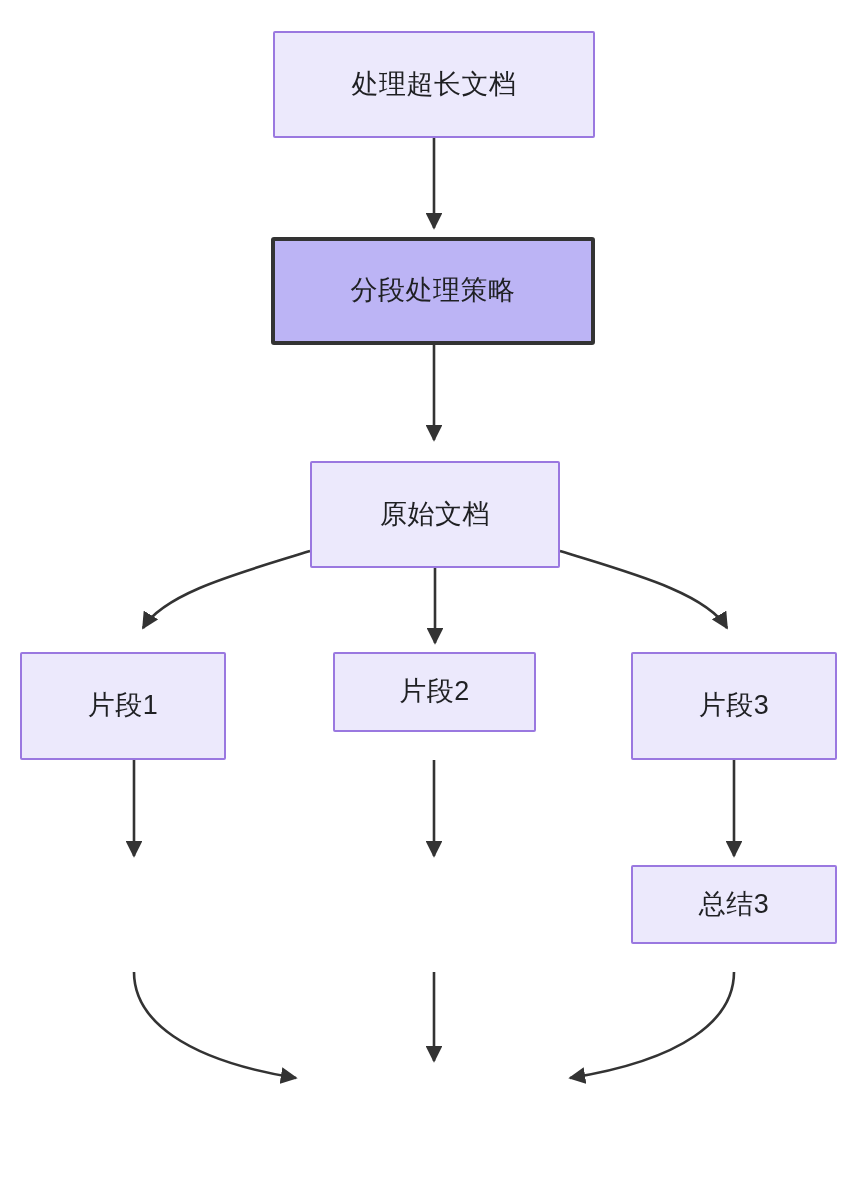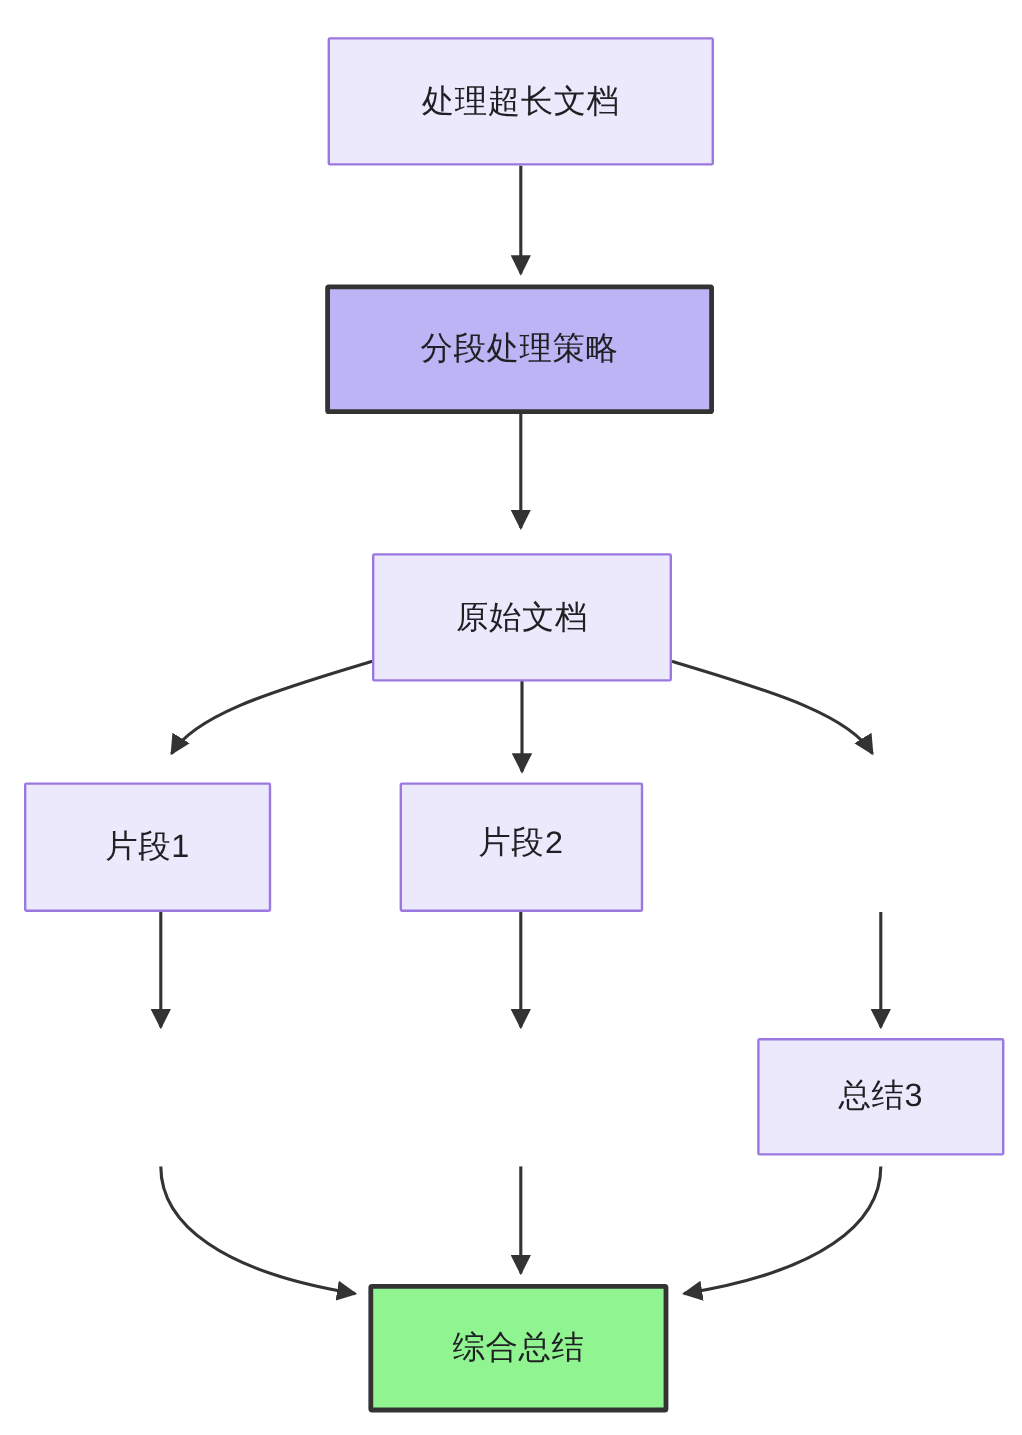--- a/index.html
+++ b/index.html
@@ -95,28 +95,28 @@
   </div>
 
   <div class="node" style="left:310px; top:461px; width:250px; height:107px;">
     <span class="node-label">原始文档</span>
   </div>
 
   <div class="node" style="left:20px; top:652px; width:206px; height:108px;">
     <span class="node-label">片段1</span>
   </div>
 
-  <div class="node" style="left:333px; top:652px; width:203px; height:108px;font-family:Liberation Mono, monospace;">
+  <div class="node" style="left:333px; top:652px; width:203px; height:80px;">
     <span class="node-label">片段2</span>
+  </div>
+
+  <div class="node" style="left:631px; top:652px; width:206px; height:108px;">
+    <span class="node-label">片段3</span>
   </div>
 
 
 
-
-  <div class="node" style="left:631px; top:865px; width:206px; height:98px;">
+  <div class="node" style="left:631px; top:865px; width:206px; height:79px;">
     <span class="node-label">总结3</span>
   </div>
 
-  <div class="node final" style="left:307px; top:1070px; width:250px; height:107px;">
-    <span class="node-label">综合总结</span>
-  </div>
 
 </div>
 
 </body></html>

